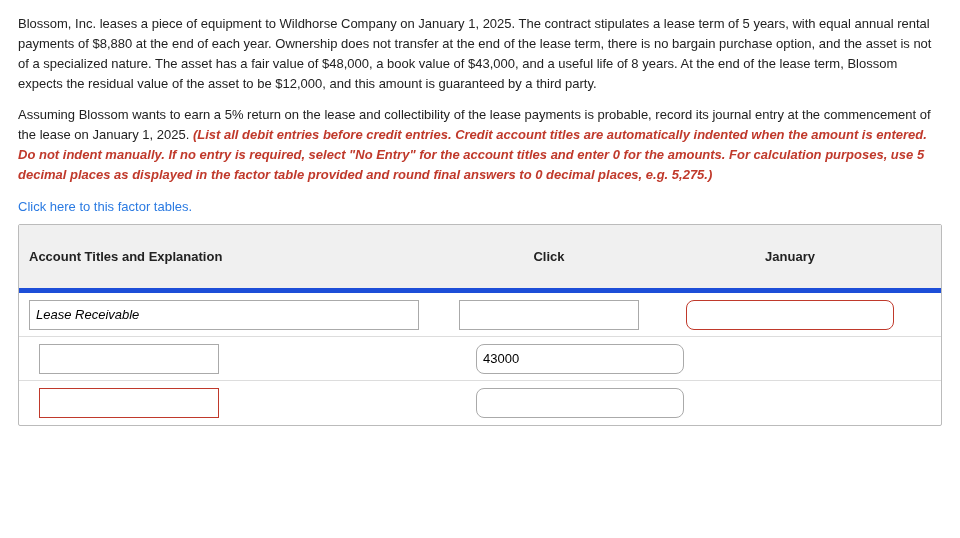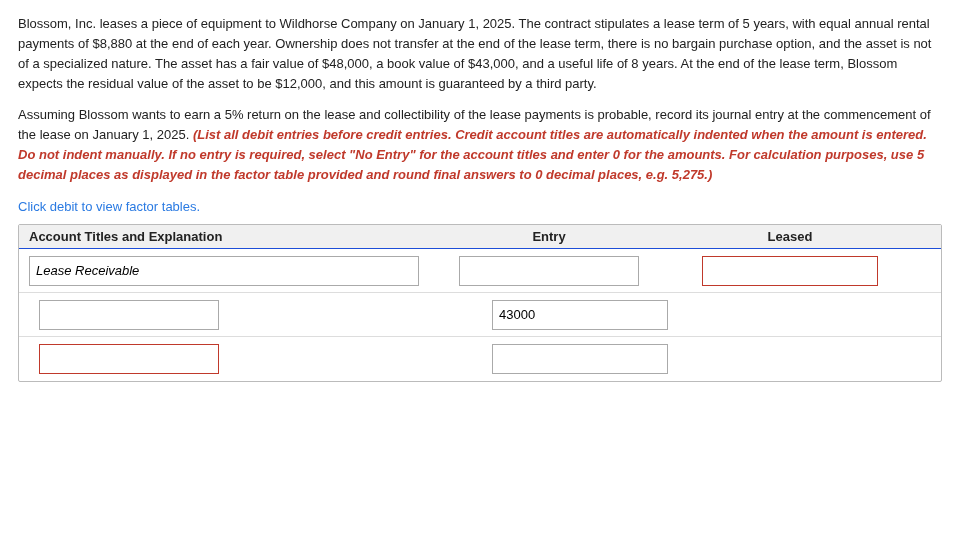--- a/index.html
+++ b/index.html
@@ -31,22 +31,22 @@
     }
 
     .table-container {
       border: 1px solid #bbb;
       border-radius: 2px;
       margin-top: 10px;
     }
     .table-header {
       display: flex;
       background: #f0f0f0;
-      border-bottom: 1px solid #1d4ed8;
-      padding: 4px 10px;
+      border-bottom: 5px solid #1d4ed8;
+      padding: 24px 10px;
       font-weight: bold;
     }
     .col-account {
       flex: 0 0 420px;
       font-size: 13px;
     }
     .col-debit {
       flex: 0 0 200px;
       text-align: center;
       font-size: 13px;
@@ -78,21 +78,22 @@
     }
 
     .account-input {
       width: 390px;
       font-style: italic;
     }
     .debit-input {
       width: 180px;
     }
     .credit-input {
-      width: 176px;
+      width: 208px;
+      border-radius: 8px;
     }
 
     .col-account-cell {
       flex: 0 0 420px;
     }
     .col-debit-cell {
       flex: 0 0 200px;
       display: flex;
       justify-content: center;
     }
@@ -111,28 +112,28 @@
 <body>
 
 <div class="description-block">
   <p>Blossom, Inc. leases a piece of equipment to Wildhorse Company on January 1, 2025. The contract stipulates a lease term of 5 years, with equal annual rental payments of $8,880 at the end of each year. Ownership does not transfer at the end of the lease term, there is no bargain purchase option, and the asset is not of a specialized nature. The asset has a fair value of $48,000, a book value of $43,000, and a useful life of 8 years. At the end of the lease term, Blossom expects the residual value of the asset to be $12,000, and this amount is guaranteed by a third party.</p>
   <p>
     <span>Assuming Blossom wants to earn a 5% return on the lease and collectibility of the lease payments is probable, record its journal entry at the commencement of the lease on January 1, 2025. </span><span class="bold-italic">(List all debit entries before credit entries. Credit account titles are automatically indented when the amount is entered. Do not indent manually. If no entry is required, select "No Entry" for the account titles and enter 0 for the amounts. For calculation purposes, use 5 decimal places as displayed in the factor table provided and round final answers to 0 decimal places, e.g. 5,275.)</span>
   </p>
 </div>
 
 <p style="margin-bottom:10px;">
-  <a class="link">Click debit to view factor tables.</a>
+  <a class="link">Click here to this factor tables.</a>
 </p>
 
 <div class="table-container">
   <div class="table-header">
     <div class="col-account">Account Titles and Explanation</div>
-    <div class="col-debit">Entry</div>
-    <div class="col-credit">Leased</div>
+    <div class="col-debit">Click</div>
+    <div class="col-credit">January</div>
   </div>
 
   <div class="table-row">
     <div class="col-account-cell">
       <input class="entry-input account-input" type="text" value="Lease Receivable" style="">
     </div>
     <div class="col-debit-cell">
       <input class="entry-input debit-input" type="text" value="" style="">
     </div>
     <div class="col-credit-cell">

